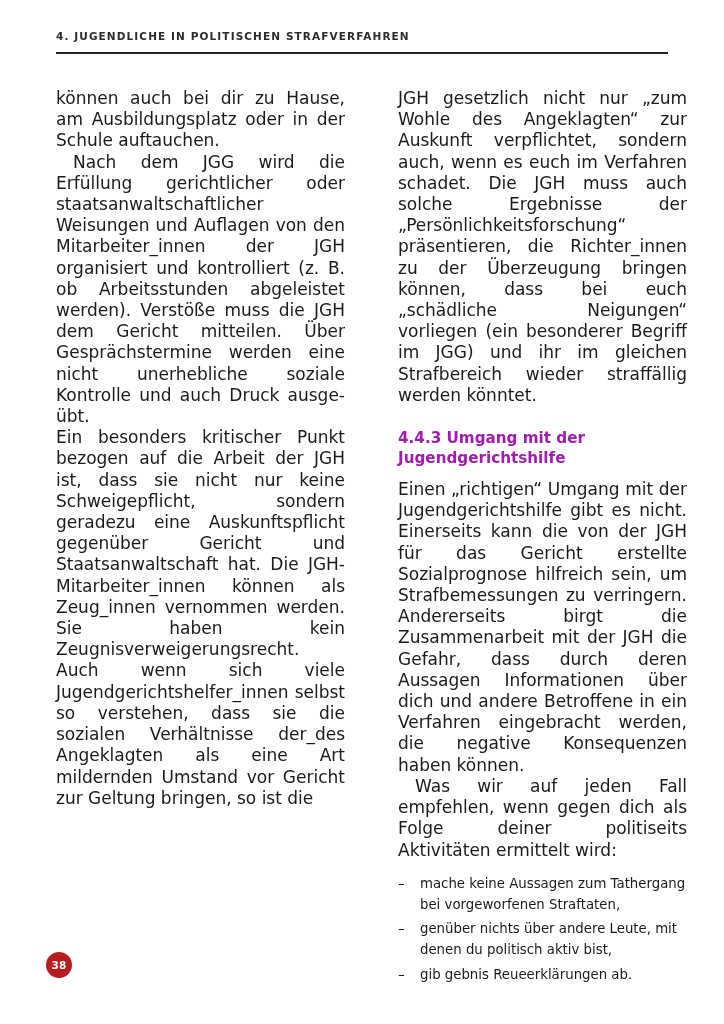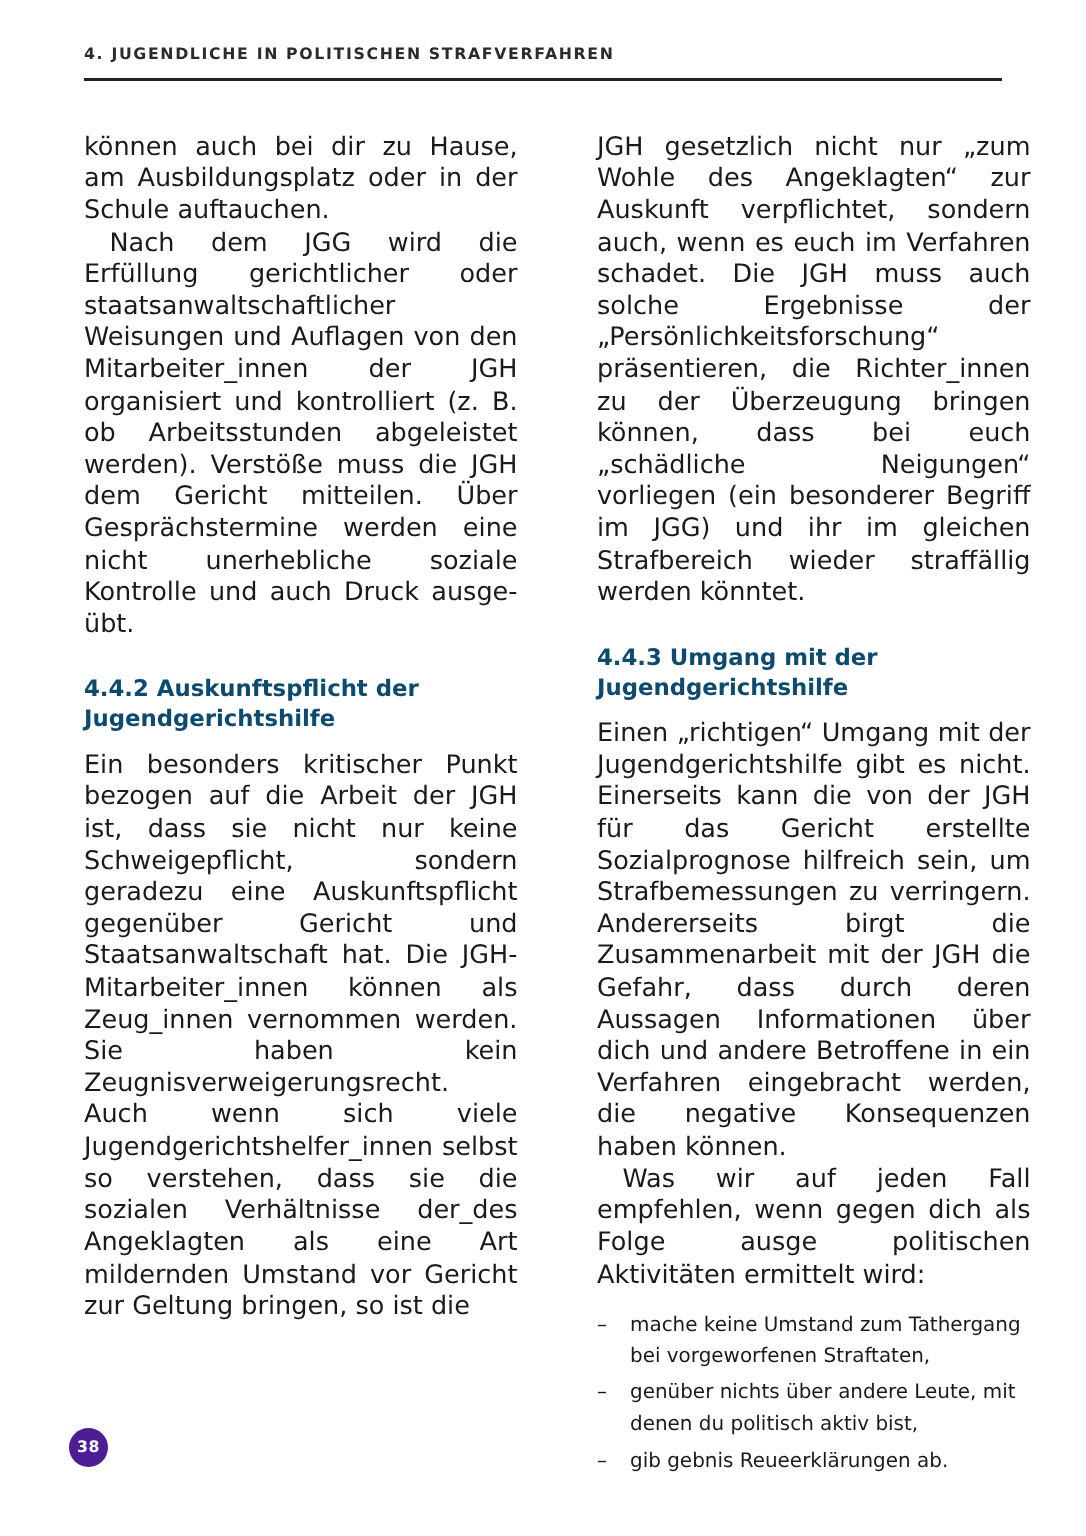--- a/index.html
+++ b/index.html
@@ -75,21 +75,21 @@
     color: #1a1a1a;
   }
   p.body + p.body { margin-top: 0; }
   p.indent { text-indent: 17px; }
 
   h2.heading {
     margin: 18px 0 11px 0;
     font-size: 15.2px;
     line-height: 20px;
     font-weight: 700;
-    color: #0c4a6e;
+    color: #a21caf;
     text-align: left;
   }
   h2.heading.tight-top { margin-top: 22px; }
 
   
   ul.dashlist {
     margin: 12px 0 0 0;
     padding: 0;
     list-style: none;
   }
@@ -110,21 +110,21 @@
   }
 
   
   .pagenum {
     position: absolute;
     left: 46px;
     top: 952px;
     width: 26px;
     height: 26px;
     border-radius: 50%;
-    background: #4c1d95;
+    background: #b91c1c;
     color: #fff;
     font-size: 10.5px;
     font-weight: 700;
     display: flex;
     align-items: center;
     justify-content: center;
     letter-spacing: 0.3px;
   }
 </style>
 </head>
@@ -136,37 +136,36 @@
     <div class="runhead-text">4. Jugendliche in politischen Strafverfahren</div>
   </div>
   <div class="runhead-rule"></div>
 
   <div class="columns">
 
     <div class="col col-left">
       <p class="body">können auch bei dir zu Hause, am Aus­bildungsplatz oder in der Schule auftau­chen.</p>
       <p class="body indent">Nach dem JGG wird die Erfüllung ge­richtlicher oder staatsanwaltschaftlicher Weisungen und Auflagen von den Mit­arbeiter_innen der JGH organisiert und kontrolliert (z. B. ob Arbeitsstunden ab­geleistet werden). Verstöße muss die JGH dem Gericht mitteilen. Über Gesprächs­termine werden eine nicht unerhebliche soziale Kontrolle und auch Druck ausge­übt.</p>
 
-      <h2 class="heading tight-top">4.4.2 Auskunftspflicht der Jugendgerichtshilfe</h2>
 
       <p class="body">Ein besonders kritischer Punkt bezo­gen auf die Arbeit der JGH ist, dass sie nicht nur keine Schweigepflicht, son­dern geradezu eine Auskunftspflicht ge­genüber Gericht und Staatsanwaltschaft hat. Die JGH-Mitarbeiter_innen können als Zeug_innen vernommen werden. Sie haben kein Zeugnisverweigerungsrecht. Auch wenn sich viele Jugendgerichtshel­fer_innen selbst so verstehen, dass sie die sozialen Verhältnisse der_des Ange­klagten als eine Art mildernden Umstand vor Gericht zur Geltung bringen, so ist die</p>
     </div>
 
     <div class="col col-right">
       <p class="body">JGH gesetzlich nicht nur „zum Wohle des Angeklagten“ zur Auskunft verpflichtet, sondern auch, wenn es euch im Verfahren schadet. Die JGH muss auch solche Er­gebnisse der „Persönlichkeitsforschung“ präsentieren, die Richter_innen zu der Überzeugung bringen können, dass bei euch „schädliche Neigungen“ vorliegen (ein besonderer Begriff im JGG) und ihr im gleichen Strafbereich wieder straffäl­lig werden könntet.</p>
 
       <h2 class="heading tight-top">4.4.3 Umgang mit der Jugendgerichtshilfe</h2>
 
       <p class="body">Einen „richtigen“ Umgang mit der Ju­gendgerichtshilfe gibt es nicht. Einer­seits kann die von der JGH für das Ge­richt erstellte Sozialprognose hilfreich sein, um Strafbemessungen zu verrin­gern. Andererseits birgt die Zusammen­arbeit mit der JGH die Gefahr, dass durch deren Aussagen Informationen über dich und andere Betroffene in ein Verfahren eingebracht werden, die negative Konse­quenzen haben können.</p>
-      <p class="body indent">Was wir auf jeden Fall empfehlen, wenn gegen dich als Folge ausge politi­schen Aktivitäten ermittelt wird:</p>
+      <p class="body indent">Was wir auf jeden Fall empfehlen, wenn gegen dich als Folge deiner politi­seits Aktivitäten ermittelt wird:</p>
 
       <ul class="dashlist">
         <li>
           <span class="dash">–</span>
-          <span>mache keine Umstand zum Tathergang bei vorgeworfenen Straftaten,</span>
+          <span>mache keine Aussagen zum Tathergang bei vorgeworfenen Straftaten,</span>
         </li>
         <li>
           <span class="dash">–</span>
           <span>genüber nichts über andere Leute, mit denen du politisch aktiv bist,</span>
         </li>
         <li>
           <span class="dash">–</span>
           <span>gib gebnis Reueerklärungen ab.</span>
         </li>
       </ul>

